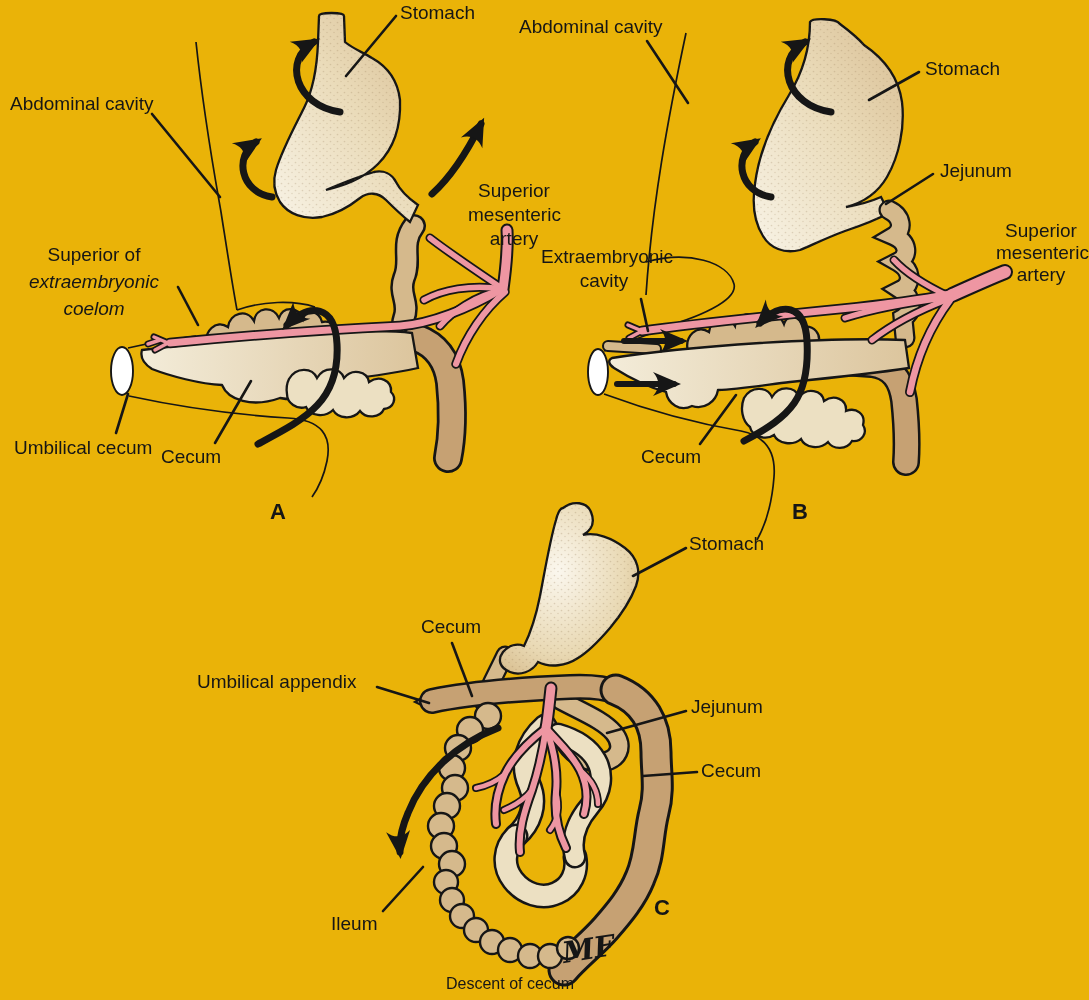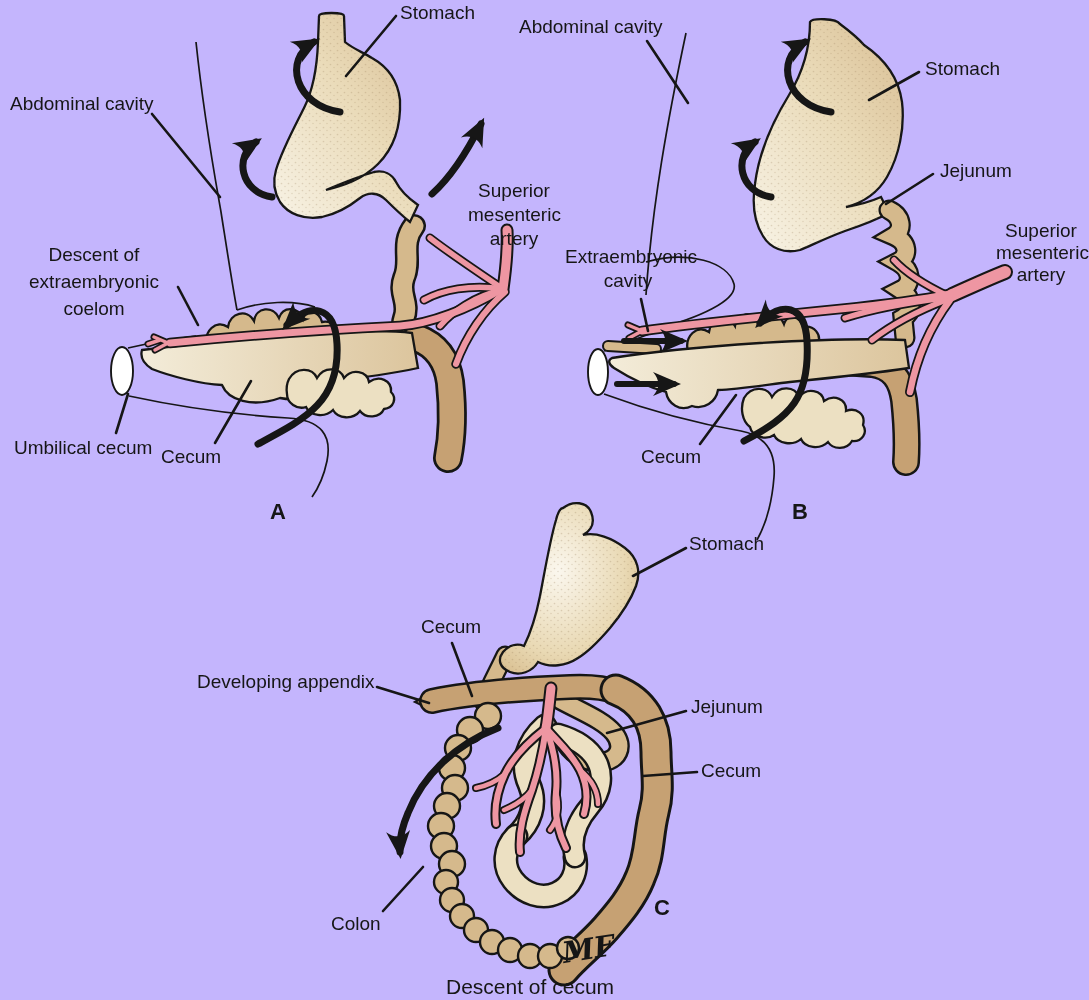--- a/index.html
+++ b/index.html
@@ -4,27 +4,27 @@
 <style>
   :root{
     --c-outline:#161616;
     --c-artery:#ee96a2;
     --c-artery_deep:#e2808f;
     --c-gut_dark:#c6a173;
     --c-gut_mid:#d5b98c;
     --c-gut_cream:#ece0c2;
   }
   html,body{margin:0;padding:0;background:#fff;}
-  .fig{position:relative;width:1089px;height:1000px;background:#c4b5fd;overflow:hidden;
+  .fig{position:relative;width:1089px;height:1000px;background:#eab308;overflow:hidden;
        font-family:"Liberation Sans",sans-serif;color:var(--c-outline);}
   .fig svg{position:absolute;left:0;top:0;}
   .lbl{position:absolute;font-size:19px;line-height:1.2;white-space:nowrap;color:var(--c-outline);}
   .lbl.center{text-align:center;white-space:normal;}
   .letter{position:absolute;font-size:22px;font-weight:700;color:var(--c-outline);}
-  .caption{position:absolute;font-size:21px;color:var(--c-outline);white-space:nowrap;}
+  .caption{position:absolute;font-size:16px;color:var(--c-outline);white-space:nowrap;}
   .signature{position:absolute;font-family:"DejaVu Serif",serif;font-style:italic;font-weight:700;
              font-size:29px;transform:rotate(-9deg);color:var(--c-outline);}
   
   .thin{fill:none;stroke:var(--c-outline);stroke-width:1.7;}
   .lead{fill:none;stroke:var(--c-outline);stroke-width:2.6;stroke-linecap:round;}
   .shape{stroke:var(--c-outline);stroke-width:2.3;}
   .tube-o{fill:none;stroke:var(--c-outline);stroke-linecap:round;}
   .tube-dark{fill:none;stroke:var(--c-gut_dark);stroke-linecap:round;}
   .tube-mid{fill:none;stroke:var(--c-gut_mid);stroke-linecap:round;}
   .tube-cream{fill:none;stroke:var(--c-gut_cream);stroke-linecap:round;}
@@ -332,50 +332,50 @@
       <path class="lead" d="M686,711 L607,733"></path>
       <path class="lead" d="M697,772 L643,776"></path>
       <path class="lead" d="M383,911 L423,867"></path>
     </g>
   </g>
 </svg>
 
   <div class="lbl" style="left:400px;top:2px;">Stomach</div>
   <div class="lbl" style="left:10px;top:93px;">Abdominal cavity</div>
   <div class="lbl center" style="left:4px;top:241px;width:180px;line-height:27px;">
-    <span style="display:block;">Descent of</span>
-    <span style="display:block;">extraembryonic coelom</span>
+    <span style="display:block;">Superior of</span>
+    <span style="display:block;font-style:italic;">extraembryonic coelom</span>
   </div>
   <div class="lbl" style="left:14px;top:437px;">Umbilical cecum</div>
   <div class="lbl" style="left:161px;top:446px;">Cecum</div>
   <div class="lbl center" style="left:468px;top:179px;width:92px;line-height:24px;">
     <span style="display:block;">Superior</span>
     <span style="display:block;">mesenteric</span>
     <span style="display:block;">artery</span>
   </div>
   <div class="letter" style="left:270px;top:499px;">A</div>
 
   <div class="lbl" style="left:519px;top:16px;">Abdominal cavity</div>
   <div class="lbl" style="left:925px;top:58px;">Stomach</div>
   <div class="lbl" style="left:940px;top:160px;">Jejunum</div>
   <div class="lbl center" style="left:996px;top:220px;width:90px;line-height:22px;">
     <span style="display:block;">Superior</span>
     <span style="display:block;">mesenteric</span>
     <span style="display:block;">artery</span>
   </div>
-  <div class="lbl center" style="left:565px;top:245px;width:126px;line-height:24px;">
+  <div class="lbl center" style="left:541px;top:245px;width:126px;line-height:24px;">
     <span style="display:block;">Extraembryonic</span>
     <span style="display:block;">cavity</span>
   </div>
   <div class="lbl" style="left:641px;top:446px;">Cecum</div>
   <div class="letter" style="left:792px;top:499px;">B</div>
 
   <div class="lbl" style="left:689px;top:533px;">Stomach</div>
   <div class="lbl" style="left:421px;top:616px;">Cecum</div>
-  <div class="lbl" style="left:197px;top:671px;">Developing appendix</div>
+  <div class="lbl" style="left:197px;top:671px;">Umbilical appendix</div>
   <div class="lbl" style="left:691px;top:696px;">Jejunum</div>
   <div class="lbl" style="left:701px;top:760px;">Cecum</div>
-  <div class="lbl" style="left:331px;top:913px;">Colon</div>
+  <div class="lbl" style="left:331px;top:913px;">Ileum</div>
   <div class="letter" style="left:654px;top:895px;">C</div>
   <div class="signature" style="left:562px;top:932px;">MF</div>
   <div class="caption" style="left:446px;top:975px;">Descent of cecum</div>
 
 </div>
 
 </body></html>

